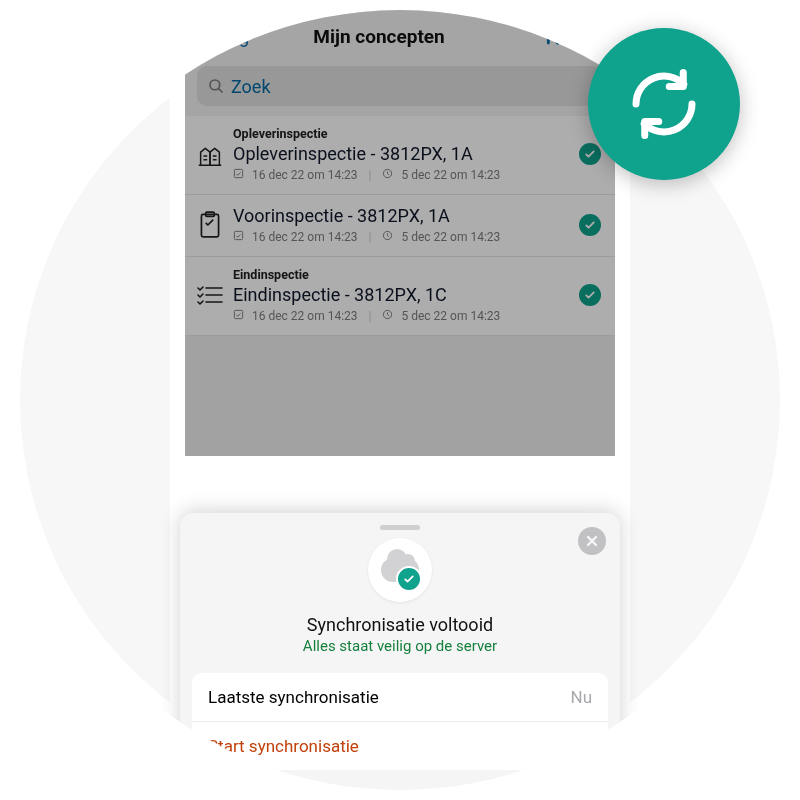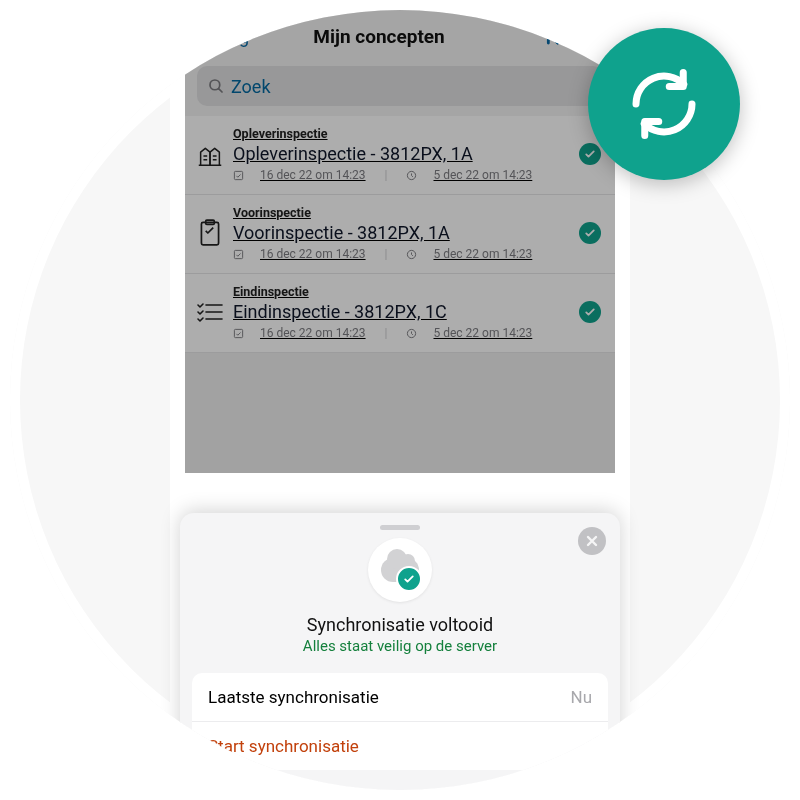--- a/index.html
+++ b/index.html
@@ -13,27 +13,27 @@
   .nav .edit{color:#0a6ca8;font-size:18px;padding-left:6px;}
   .nav .title{flex:1;text-align:center;font-weight:700;font-size:19px;color:#111;margin-left:-30px;}
   .nav .sort{color:#0a6ca8;}
   .nav .sort svg{display:block;}
   .nav .toggle{width:26px;height:26px;border-radius:50%;background:#0fa28d;margin-left:12px;display:flex;align-items:center;justify-content:center;}
   
   .searchwrap{padding:4px 12px 10px;background:#f3f3f3;}
   .search{display:flex;align-items:center;height:40px;border-radius:10px;background:#e0e0e2;padding:0 10px;color:#0369a1;font-size:18px;}
   .search svg{margin-right:6px;flex:0 0 auto;}
   
-  .list{background:#fff;text-decoration:underline;}
+  .list{background:#fff;}
   .row{display:flex;align-items:center;padding:10px 14px 12px 2px;border-bottom:1px solid #e6e6e8;}
   .row .lic{width:46px;display:flex;align-items:center;justify-content:center;color:#222;}
   .row .body{flex:1;min-width:0;}
   .row .cat{font-size:12.5px;font-weight:700;color:#212121;margin:0 0 2px 0;}
   .row .ttl{font-size:18px;color:#0f172a;margin:0 0 4px 0;}
-  .row .meta{font-size:12px;color:#7d7d82;display:flex;align-items:center;gap:16px;}
+  .row .meta{font-size:12px;color:#7d7d82;display:flex;align-items:flex-start;gap:8px;}
   .row .meta .sep{color:#cfcfd2;margin:0 3px;}
   .row .badge{width:22px;height:22px;border-radius:50%;background:#0fa28d;display:flex;align-items:center;justify-content:center;flex:0 0 auto;margin-left:6px;}
   .row .badge svg{display:block;}
   .spacer{height:120px;background:#efefef;}
   
   .sheet{position:absolute;left:50%;transform:translateX(-50%);bottom:-30px;width:440px;background:#f5f5f6;border-radius:14px 14px 0 0;box-shadow:0 -2px 20px rgba(0,0,0,0.18);padding:10px 0 50px;}
   .grabber{width:40px;height:5px;background:#cfcfd2;border-radius:3px;margin:2px auto 6px;}
   .close{position:absolute;right:14px;top:14px;width:28px;height:28px;border-radius:50%;background:#c1c1c4;display:flex;align-items:center;justify-content:center;color:#f5f5f6;}
   .cloudbox{width:64px;height:64px;border-radius:50%;background:#fff;margin:8px auto 12px;display:flex;align-items:center;justify-content:center;position:relative;box-shadow:0 1px 3px rgba(0,0,0,0.08);}
   .cloud{width:38px;height:24px;background:#d2d2d4;border-radius:14px;position:relative;}
@@ -126,21 +126,20 @@
 
         <div class="row">
           <div class="lic">
             <svg width="28" height="30" viewBox="0 0 24 28" fill="none" stroke="#222" stroke-width="1.6" stroke-linejoin="round">
                 <rect x="4" y="4" width="16" height="21" rx="1.5"></rect>
                 <rect x="8" y="2" width="8" height="4" rx="1"></rect>
                 <path d="M8 12l2 2 5-5"></path>
               </svg>
           </div>
           <div class="body">
-            <p class="cat">Voorinspectie</p>
             <p class="ttl">Voorinspectie - 3812PX, 1A</p>
             <div class="meta">
               <svg width="11" height="11" viewBox="0 0 16 16" fill="none" stroke="#7d7d82" stroke-width="1.4">
                   <rect x="2" y="2" width="12" height="12" rx="1.5"></rect>
                   <path d="M5 8.5l2 2 4-4"></path>
                 </svg>
               <span>16 dec 22 om 14:23</span>
               <span class="sep">|</span>
               <svg width="11" height="11" viewBox="0 0 16 16" fill="none" stroke="#7d7d82" stroke-width="1.4">
                   <circle cx="8" cy="8" r="6"></circle>

